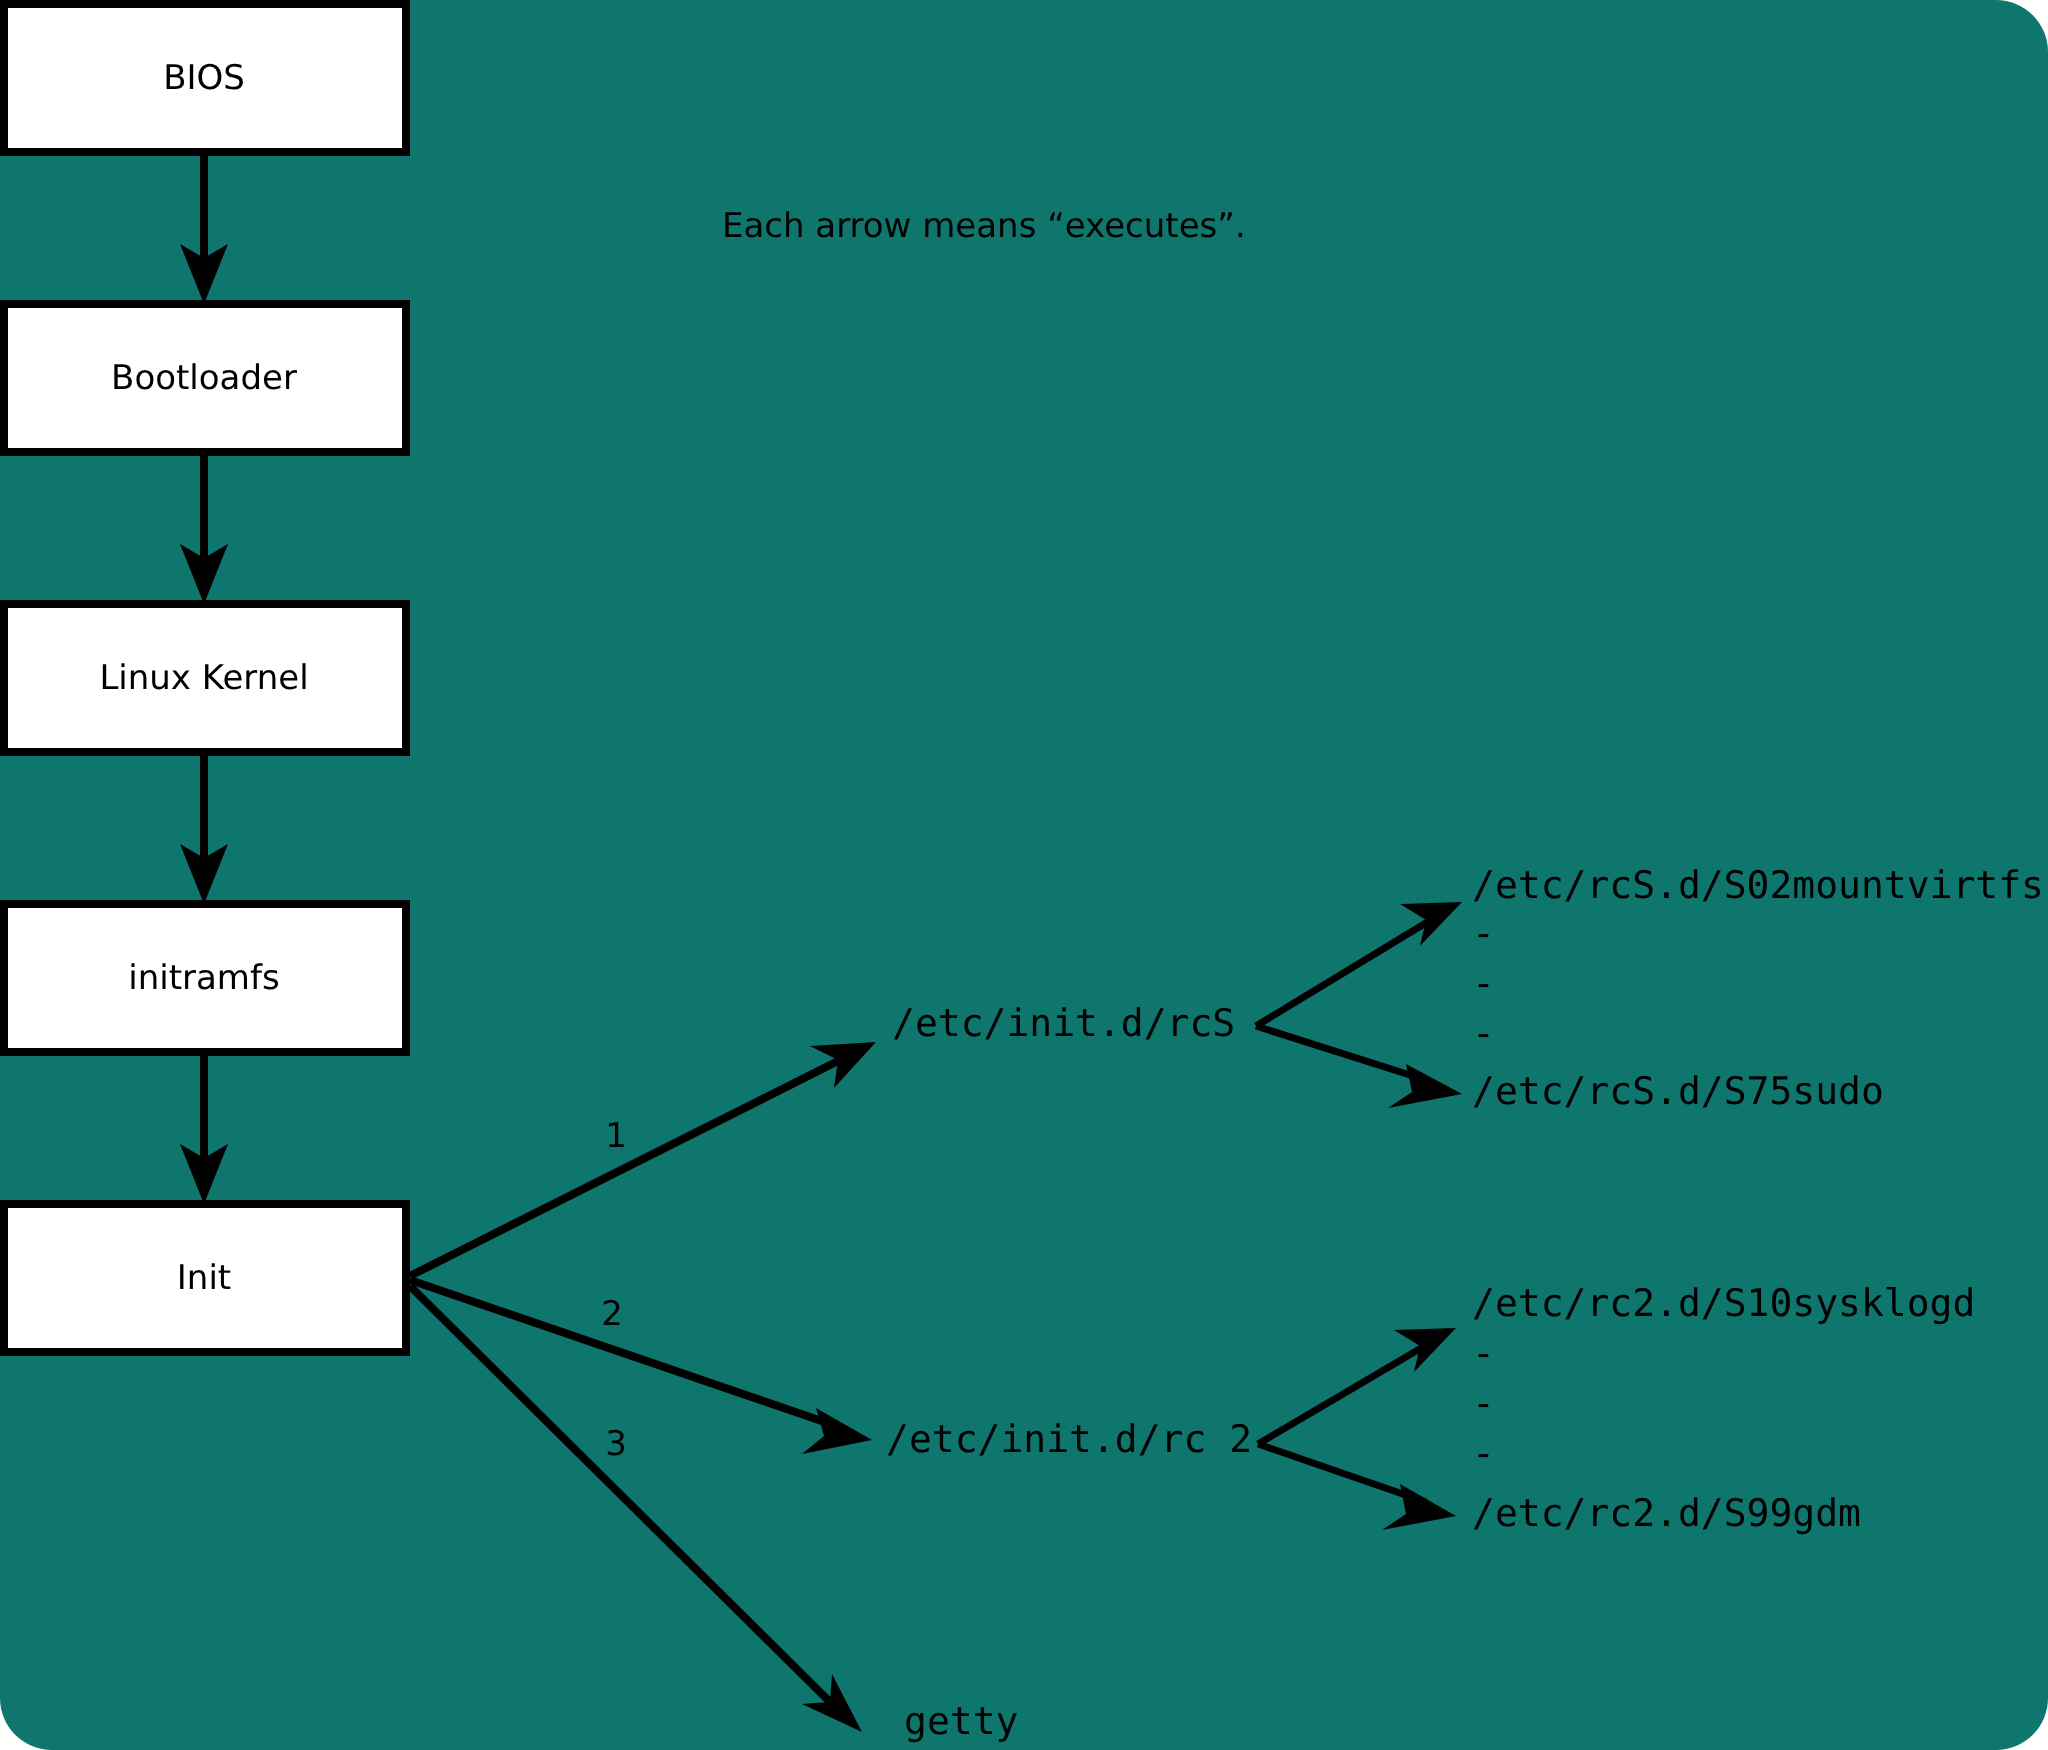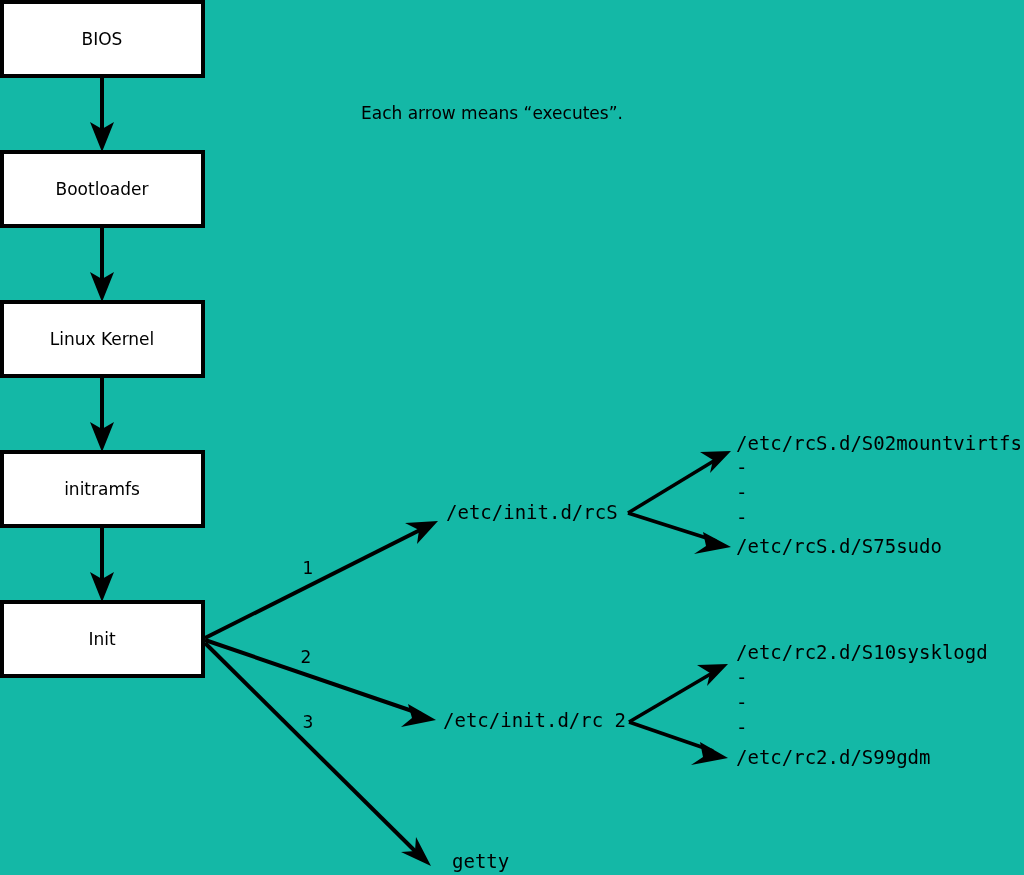--- a/index.html
+++ b/index.html
@@ -10,21 +10,22 @@
   body {
     width: 1024px;
     height: 875px;
     font-family: "DejaVu Sans", sans-serif;
     overflow: hidden;
   }
   #diagram-root {
     position: relative;
     width: 1024px;
     height: 875px;
-    background: #14b8a6;
+    background: #0f766e;
+    border-radius: 26px;
   }
   svg.diagram-canvas {
     display: block;
     width: 1024px;
     height: 875px;
   }
   .node-box {
     fill: #ffffff;
     stroke: #000000;
     stroke-width: 4;

